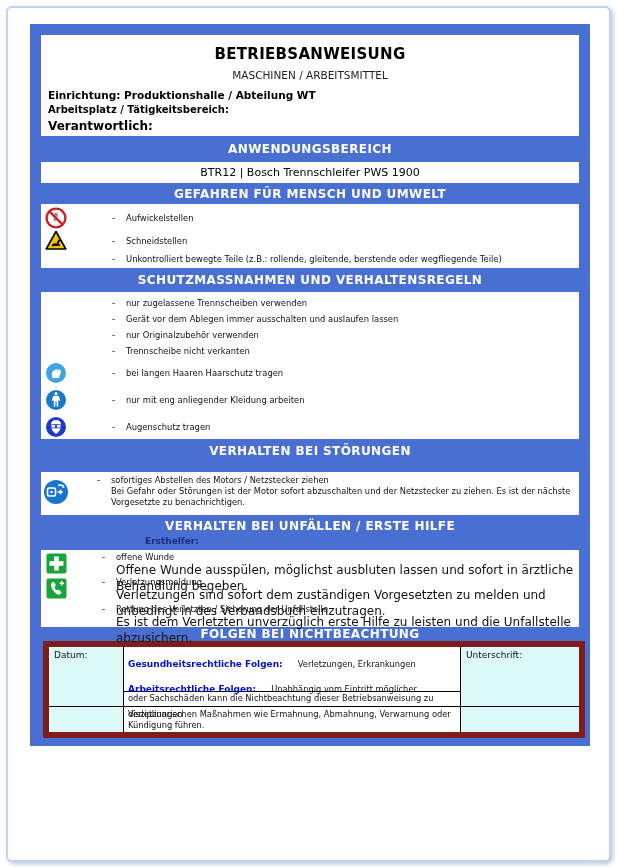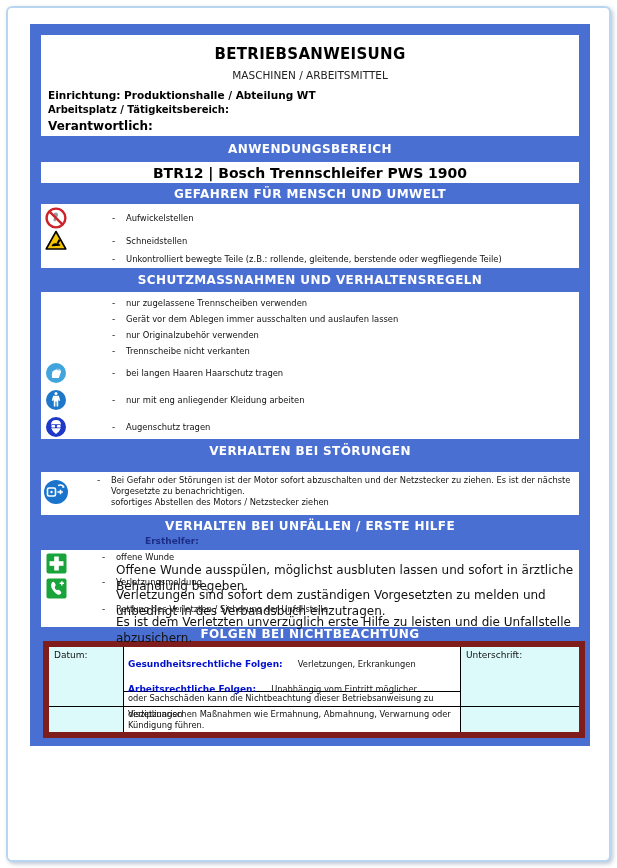--- a/index.html
+++ b/index.html
@@ -13,21 +13,21 @@
     display:flex;align-items:center;justify-content:center;text-align:center;}
   
   .header-box{height:101px;position:relative;}
   .doc-title{text-align:center;font-weight:bold;font-size:15px;color:#000;padding-top:10px;letter-spacing:.3px;}
   .doc-subtitle{text-align:center;font-size:10.5px;color:#222;padding-top:6px;}
   .hline1{font-weight:bold;font-size:10.5px;color:#000;padding:8px 0 0 7px;}
   .hline2{font-weight:bold;font-size:10px;color:#000;padding:3px 0 0 7px;}
   .hline3{font-weight:bold;font-size:12px;color:#000;padding:4px 0 0 7px;}
   .banner-1{height:26px;}
   .scope-band{height:21px;display:flex;align-items:center;justify-content:center;
-    font-weight:bold;font-size:14px;color:#000;}
+    font-weight:normal;font-size:11px;color:#000;}
   .banner-2{height:21px;}
   
   .hazards-box{height:64px;padding-top:2px;box-sizing:border-box;}
   .h-row{display:flex;align-items:center;}
   .h-row.r1{height:23px;} .h-row.r2{height:23px;} .h-row.r3{height:14px;}
   .icon-cell{width:30px;display:flex;justify-content:center;flex:0 0 30px;}
   .icon-cell.empty{flex:0 0 30px;}
   .dash{width:14px;flex:0 0 14px;text-align:left;font-size:9px;color:#111;padding-left:41px;}
   .item-text{font-size:8.4px;color:#111;white-space:nowrap;}
   .banner-3{height:24px;}
@@ -186,22 +186,22 @@
           <rect x="4.5" y="9" width="8" height="8" rx="1.5" fill="none" stroke="#ffffff" stroke-width="1.6"></rect>
           <circle cx="8.5" cy="13" r="1.2" fill="#ffffff"></circle>
           <path d="M14.5 13 h3 m0 -2.2 v4.4 m0 -2.2 h2.4" stroke="#ffffff" stroke-width="1.6" fill="none"></path>
           <path d="M15 6.5 q4 -1.5 6 1.5" stroke="#ffffff" stroke-width="1.4" fill="none"></path>
           <path d="M20 6.6 l1.6 1.8 -2.4 0.6z" fill="#ffffff"></path>
         </svg>
       </span>
       <div class="stoer-text">
         <span class="dash" style="padding-left:26px">-</span>
         <div class="stoer-body">
+          <div>sofortiges Abstellen des Motors / Netzstecker ziehen</div>
           <div>Bei Gefahr oder Störungen ist der Motor sofort abzuschalten und der Netzstecker zu ziehen. Es ist der nächste Vorgesetzte zu benachrichtigen.</div>
-          <div>sofortiges Abstellen des Motors / Netzstecker ziehen</div>
         </div>
       </div>
     </div>
 
     <div class="banner banner-5">VERHALTEN BEI UNFÄLLEN / ERSTE HILFE</div>
     <div class="ersthelfer">Ersthelfer:</div>
     <div class="white-box firstaid-box">
       <div class="fa-row r1">
         <span class="fa-icon-wrap">
           <svg width="21" height="21" viewBox="0 0 21 21">

